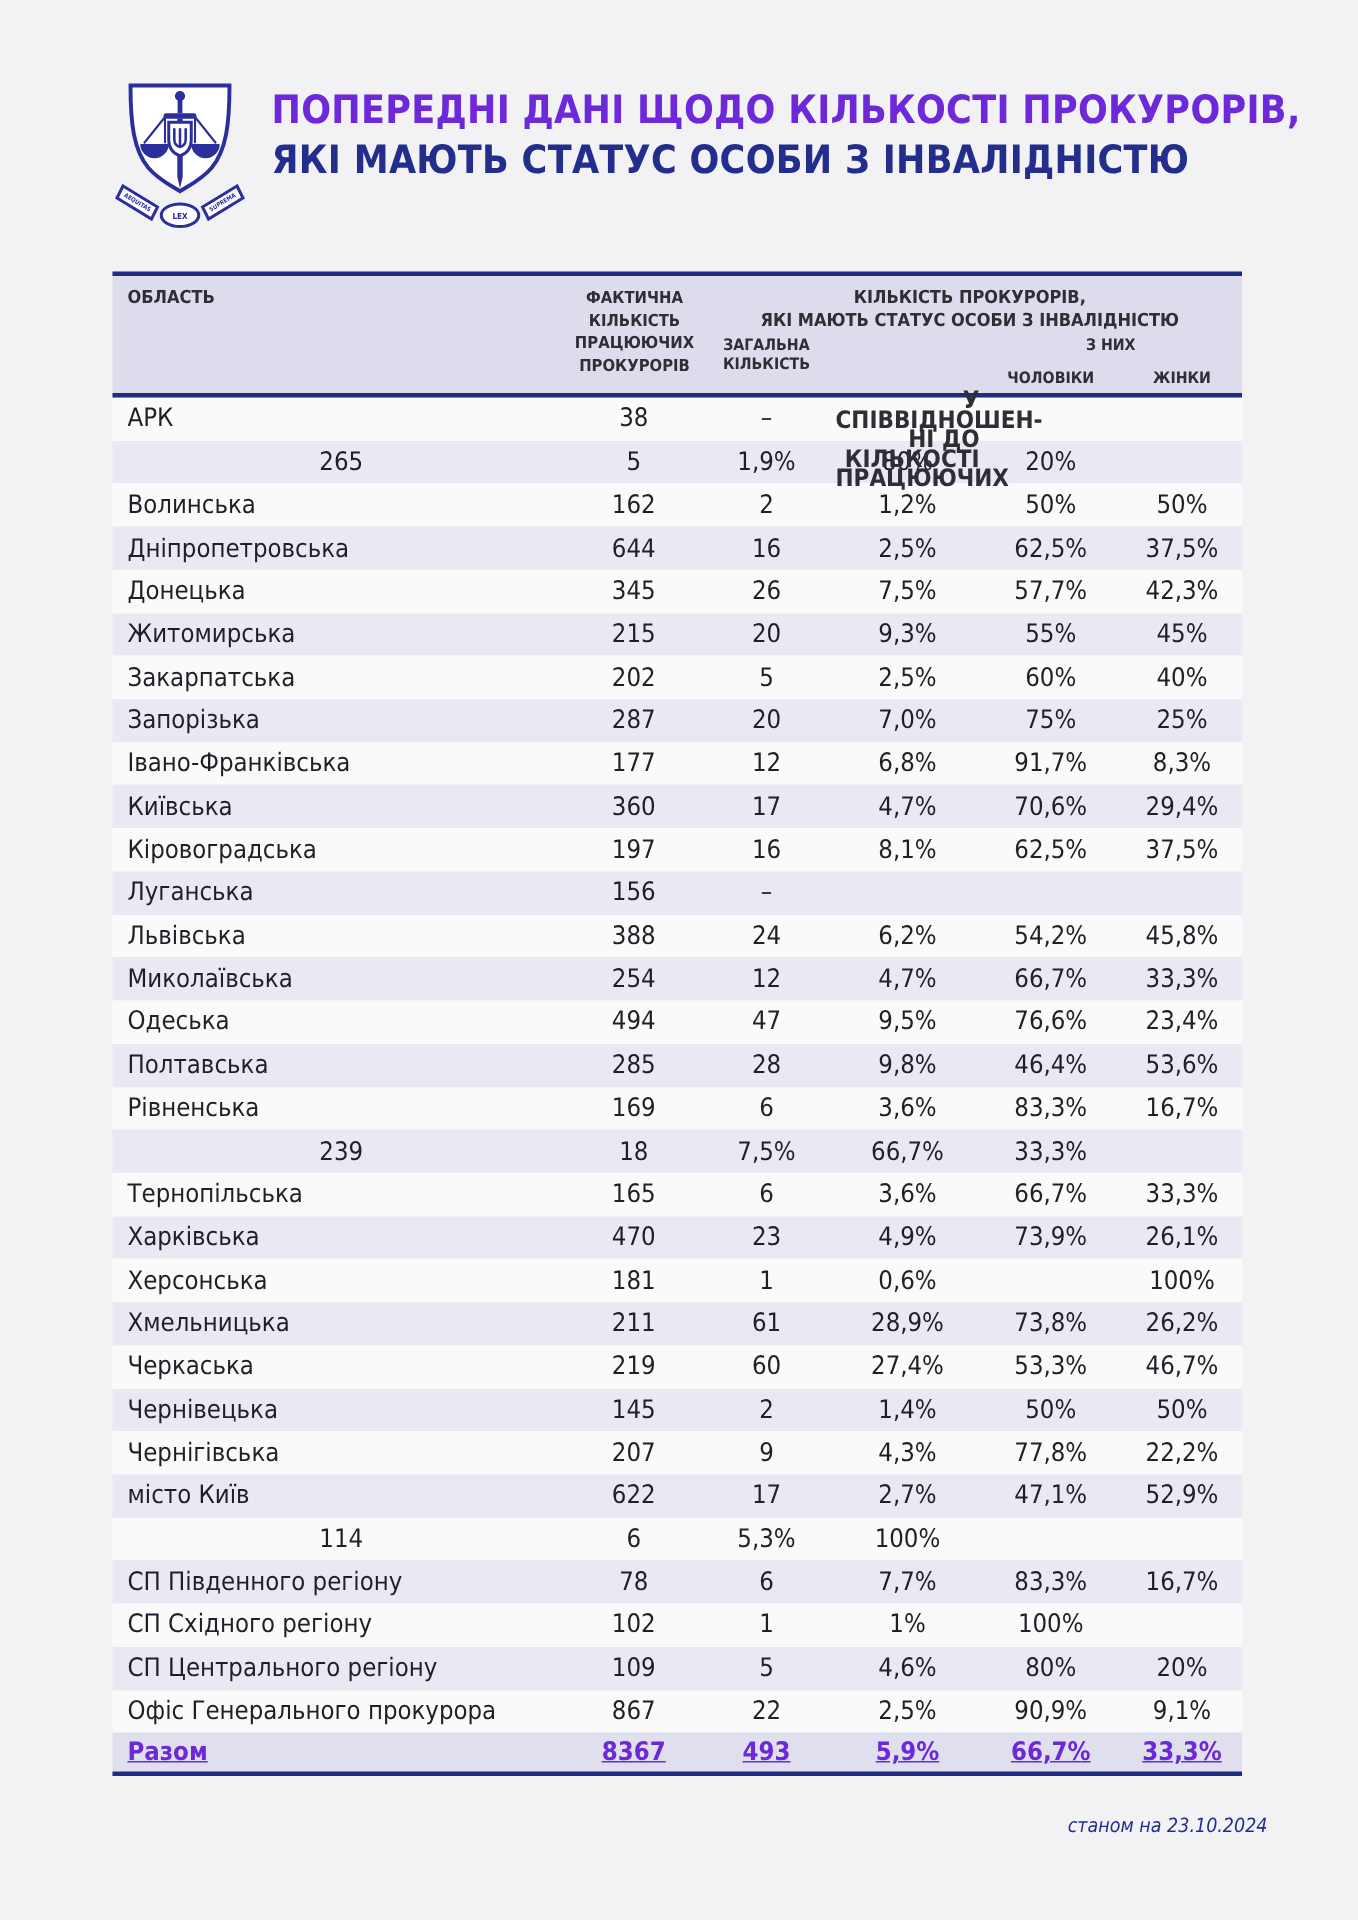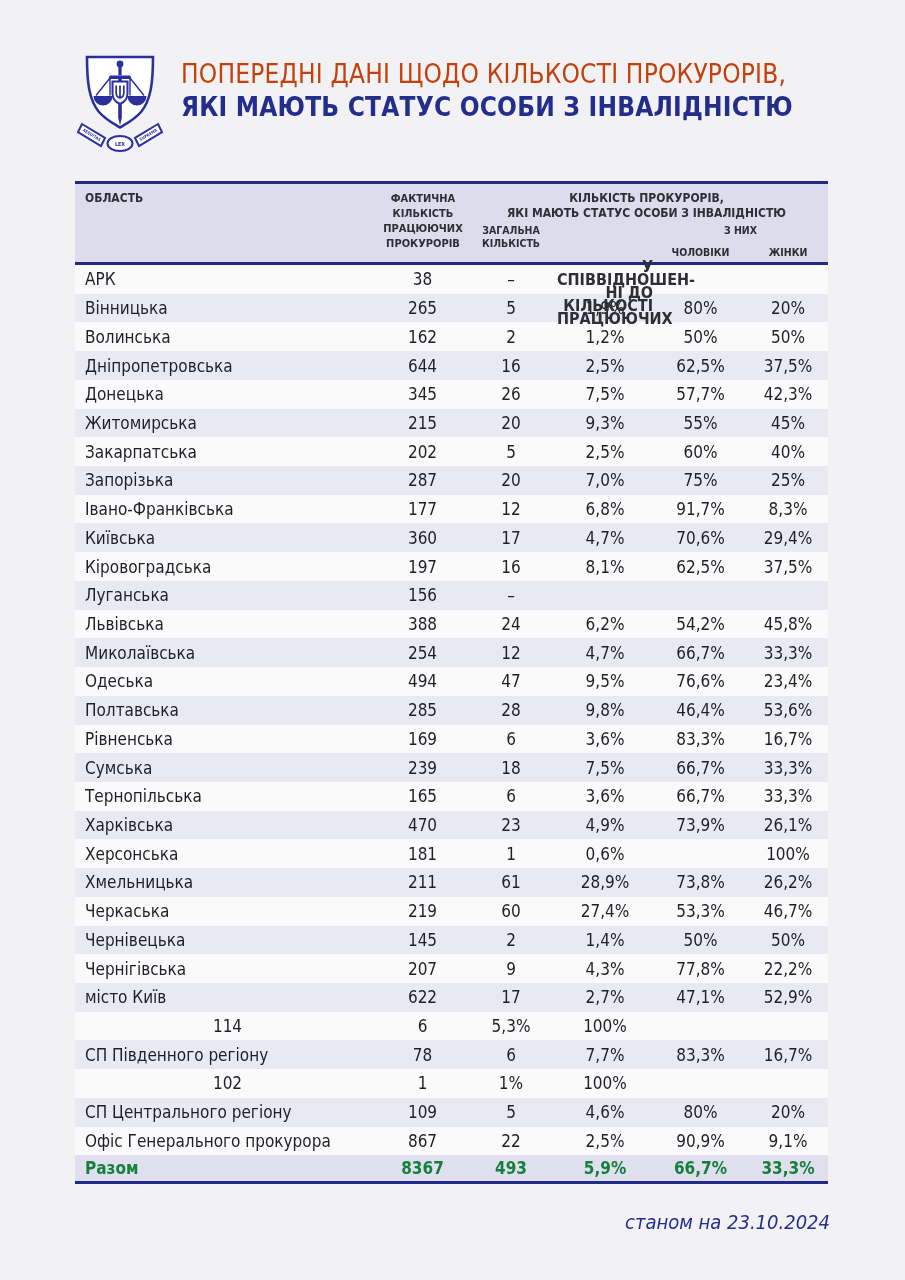--- a/index.html
+++ b/index.html
@@ -12,22 +12,22 @@
     -webkit-font-smoothing: antialiased;
   }
   .page {
     position:relative; width:905px; height:1280px;
     background:#f2f2f4; overflow:hidden;
   }
   
   .logo { position:absolute; left:75px; top:52px; width:90px; height:102px; }
   .title-block { position:absolute; left:181px; top:57px; width:660px; }
   .title-line1 {
-    font-size:26px; line-height:34px; font-weight:400;
-    color:#c2410c; letter-spacing:.2px; white-space:nowrap;
+    font-size:26px; line-height:34px; font-weight:700;
+    color:#6d28d9; letter-spacing:.2px; white-space:nowrap;
   }
   .title-line2 {
     font-size:26px; line-height:33px; font-weight:700;
     color:#232d8c; letter-spacing:.2px; white-space:nowrap;
   }
   
   .table { position:absolute; left:75px; top:181px; width:753px; }
   .thead {
     position:relative; height:84px; background:#dcdcec;
     border-top:3px solid #212b86; border-bottom:3px solid #212b86;
@@ -50,25 +50,25 @@
   }
   .row.alt { background:#e9e9f4; }
   .cell {
     display:flex; align-items:center; justify-content:center;
     font-size:17px; color:#1f1f26; overflow:hidden; white-space:nowrap;
   }
   .cell.region { justify-content:flex-start; padding-left:10px; }
   .total-row {
     background:#dfdfee; border-bottom:3px solid #212b86;
   }
-  .total-row .cell { font-weight:700; color:#15803d; }
+  .total-row .cell { font-weight:700; color:#6d28d9;text-decoration:underline; }
   
   .footer {
-    position:absolute; right:75px; top:1210px;
-    font-size:20px; font-style:italic; color:#232d8c;
+    position:absolute; right:60px; top:1210px;
+    font-size:13px; font-style:italic; color:#232d8c;
   }
 </style>
 </head>
 <body>
 
 <div class="page">
 
   <svg class="logo" viewBox="0 0 90 102" xmlns="http://www.w3.org/2000/svg" aria-hidden="true">
     <g stroke="#2a2f9c" fill="none" stroke-width="2.6">
 
@@ -127,21 +127,20 @@
     <div class="tbody">
         <div class="row">
     <div class="cell region">АРК</div>
     <div class="cell">38</div>
     <div class="cell">–</div>
     <div class="cell"></div>
     <div class="cell"></div>
     <div class="cell"></div>
   </div>
         <div class="row alt">
-    <div class="cell region">Вінницька</div>
     <div class="cell">265</div>
     <div class="cell">5</div>
     <div class="cell">1,9%</div>
     <div class="cell">80%</div>
     <div class="cell">20%</div>
   </div>
         <div class="row">
     <div class="cell region">Волинська</div>
     <div class="cell">162</div>
     <div class="cell">2</div>
@@ -255,21 +254,20 @@
   </div>
         <div class="row">
     <div class="cell region">Рівненська</div>
     <div class="cell">169</div>
     <div class="cell">6</div>
     <div class="cell">3,6%</div>
     <div class="cell">83,3%</div>
     <div class="cell">16,7%</div>
   </div>
         <div class="row alt">
-    <div class="cell region">Сумська</div>
     <div class="cell">239</div>
     <div class="cell">18</div>
     <div class="cell">7,5%</div>
     <div class="cell">66,7%</div>
     <div class="cell">33,3%</div>
   </div>
         <div class="row">
     <div class="cell region">Тернопільська</div>
     <div class="cell">165</div>
     <div class="cell">6</div>
@@ -342,20 +340,21 @@
   </div>
         <div class="row alt">
     <div class="cell region">СП Південного регіону</div>
     <div class="cell">78</div>
     <div class="cell">6</div>
     <div class="cell">7,7%</div>
     <div class="cell">83,3%</div>
     <div class="cell">16,7%</div>
   </div>
         <div class="row">
+    <div class="cell region">СП Східного регіону</div>
     <div class="cell">102</div>
     <div class="cell">1</div>
     <div class="cell">1%</div>
     <div class="cell">100%</div>
     <div class="cell"></div>
   </div>
         <div class="row alt">
     <div class="cell region">СП Центрального регіону</div>
     <div class="cell">109</div>
     <div class="cell">5</div>

